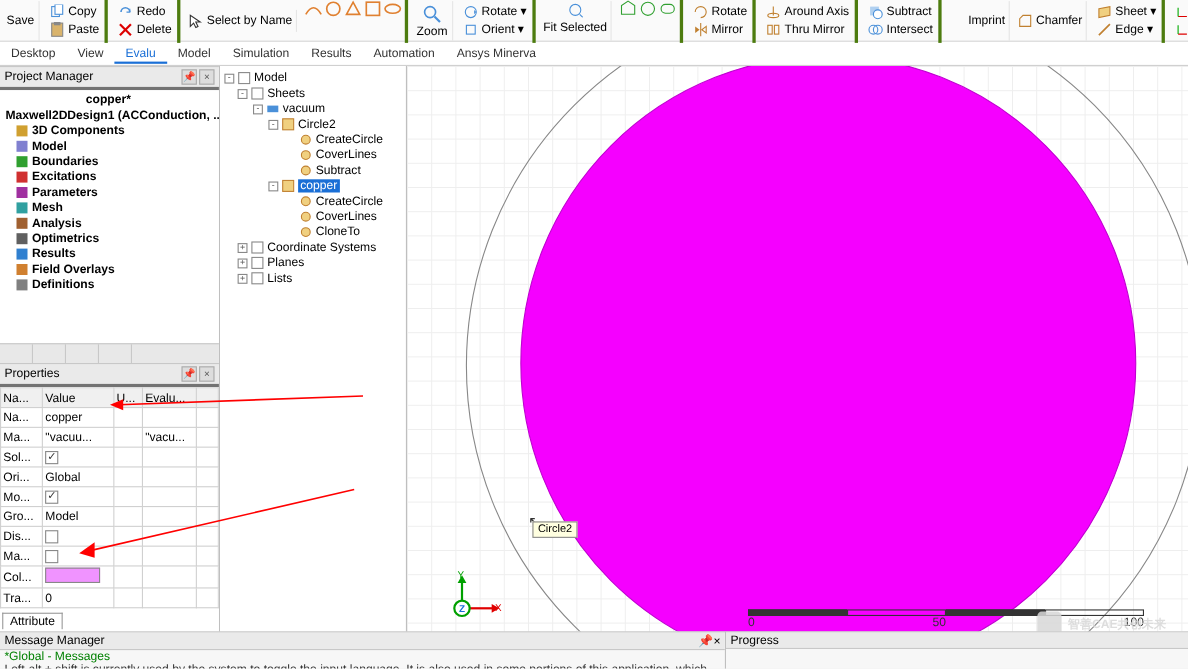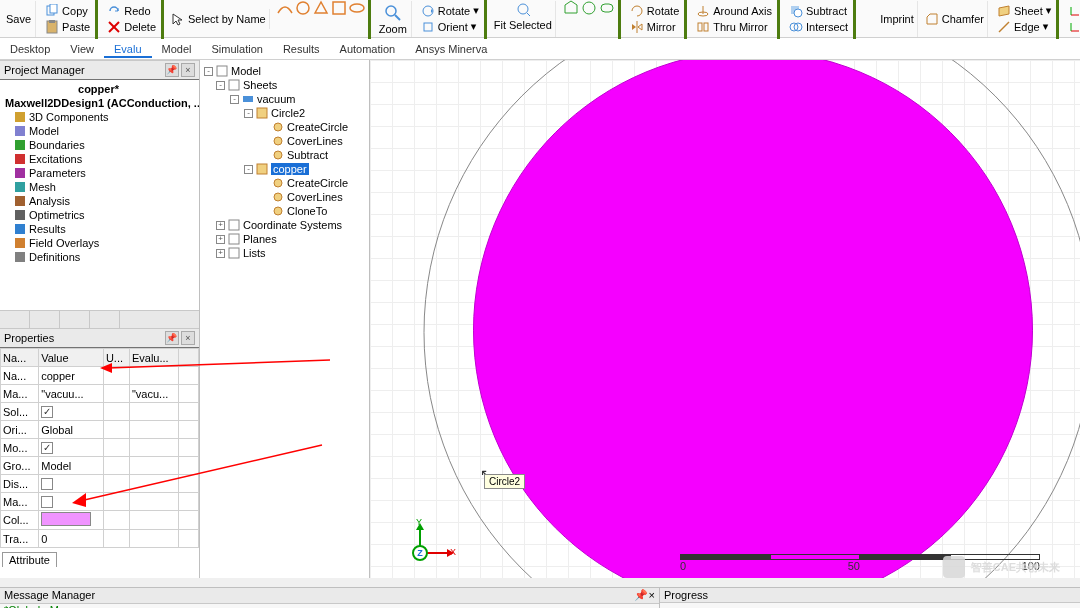--- a/index.html
+++ b/index.html
@@ -9,25 +9,25 @@
 .ribbon .r-item { display: flex; align-items: center; gap: 3px; padding: 1px 3px; white-space: nowrap; cursor: pointer; }
 .ribbon .r-item .ico { width: 14px; height: 14px; display: inline-block; }
 .ribbon .r-big { display: flex; flex-direction: column; align-items: center; padding: 0 4px; border-right: 1px solid #e5e5e5; height: 36px; justify-content: center; cursor: pointer; }
 .ribbon .r-big .ico { width: 20px; height: 20px; }
 .menubar { height: 22px; background: #fff; border-bottom: 1px solid #d0d0d0; display: flex; align-items: center; }
 .menubar .m-item { padding: 3px 10px; cursor: pointer; color: #333; }
 .menubar .m-item.active { color: #1a6fd6; border-bottom: 2px solid #1a6fd6; padding-bottom: 1px; }
 
 .work { display: flex; height: calc(608px - 38px - 22px - 30px); }
 .leftcol { width: 200px; background: #f7f7f7; border-right: 1px solid #bfbfbf; display: flex; flex-direction: column; }
-.panel-hdr { background: #eaeaea; border-bottom: 1px solid #737373; border-top: 1px solid #c8c8c8; padding: 2px 4px; display: flex; align-items: center; justify-content: space-between; }
+.panel-hdr { background: #eaeaea; border-bottom: 3px solid #737373; border-top: 1px solid #c8c8c8; padding: 2px 4px; display: flex; align-items: center; justify-content: space-between; }
 .panel-hdr .pins { display: flex; gap: 2px; }
 .panel-hdr .pin { width: 14px; height: 14px; background: #ddd; border: 1px solid #aaa; cursor: pointer; display: flex; align-items: center; justify-content: center; font-size: 9px; color: #555; }
 .projtree { flex: 0 0 230px; overflow: hidden; background: #fff; padding: 2px 0; }
-.projtree .node { padding: 1px 4px; display: flex; align-items: center; gap: 3px; white-space: nowrap; }
+.projtree .node { padding: 1px 4px; display: flex; align-items: center; gap: 3px; white-space: nowrap; font-weight: bold; }
 .projtree .node .ico { width: 12px; height: 12px; display: inline-block; }
 .projtree .indent0 { padding-left: 2px; font-weight: bold; justify-content: center; }
 .projtree .indent1 { padding-left: 2px; font-weight: bold; }
 .projtree .indent2 { padding-left: 14px; }
 .tabbar { height: 18px; background: #e8e8e8; border-top: 1px solid #c8c8c8; display: flex; }
 .tabbar .tab { width: 30px; border-right: 1px solid #c8c8c8; }
 
 .props { flex: 1; background: #fff; overflow: hidden; }
 .props table { width: 100%; border-collapse: collapse; }
 .props th, .props td { border: 1px solid #d0d0d0; padding: 1px 2px; text-align: left; height: 18px; white-space: nowrap; overflow: hidden; }
@@ -60,21 +60,21 @@
 .triad .yl { position: absolute; left: 26px; bottom: 56px; font-size: 9px; color: #00a000; }
 .triad .xl { position: absolute; left: 60px; bottom: 26px; font-size: 9px; color: #e00000; }
 .cursor-tip { position: absolute; left: 110px; top: 406px; font-size: 14px; color: #333; }
 .tooltip { position: absolute; left: 114px; top: 414px; background: #ffffe0; border: 1px solid #888; padding: 1px 4px; font-size: 10px; }
 .scalebar { position: absolute; right: 40px; bottom: 10px; width: 360px; height: 14px; }
 .scalebar .seg { height: 6px; display: flex; }
 .scalebar .seg div { flex: 1; border: 1px solid #333; }
 .scalebar .seg div:nth-child(odd) { background: #333; }
 .scalebar .lbls { display: flex; justify-content: space-between; font-size: 8px; color: #333; }
 
-.bottom { position: absolute; left: 0; right: 0; bottom: 0; height: 21px; display: flex; }
+.bottom { position: absolute; left: 0; right: 0; bottom: 0; height: 34px; display: flex; }
 .msgmgr { flex: 1; background: #f7f7f7; border-top: 1px solid #bfbfbf; border-right: 1px solid #bfbfbf; overflow: hidden; }
 .msgmgr .hdr { background: #eaeaea; border-bottom: 1px solid #c8c8c8; padding: 1px 4px; display: flex; justify-content: space-between; }
 .msgmgr .body { padding: 0 4px; font-size: 10px; color: #333; }
 .msgmgr .body .gm { color: #008000; }
 .progress { width: 420px; background: #f7f7f7; border-top: 1px solid #bfbfbf; }
 .progress .hdr { background: #eaeaea; border-bottom: 1px solid #c8c8c8; padding: 1px 4px; }
 
 .arrow { position: absolute; pointer-events: none; z-index: 500; }
 .arrow svg { overflow: visible; }
 

